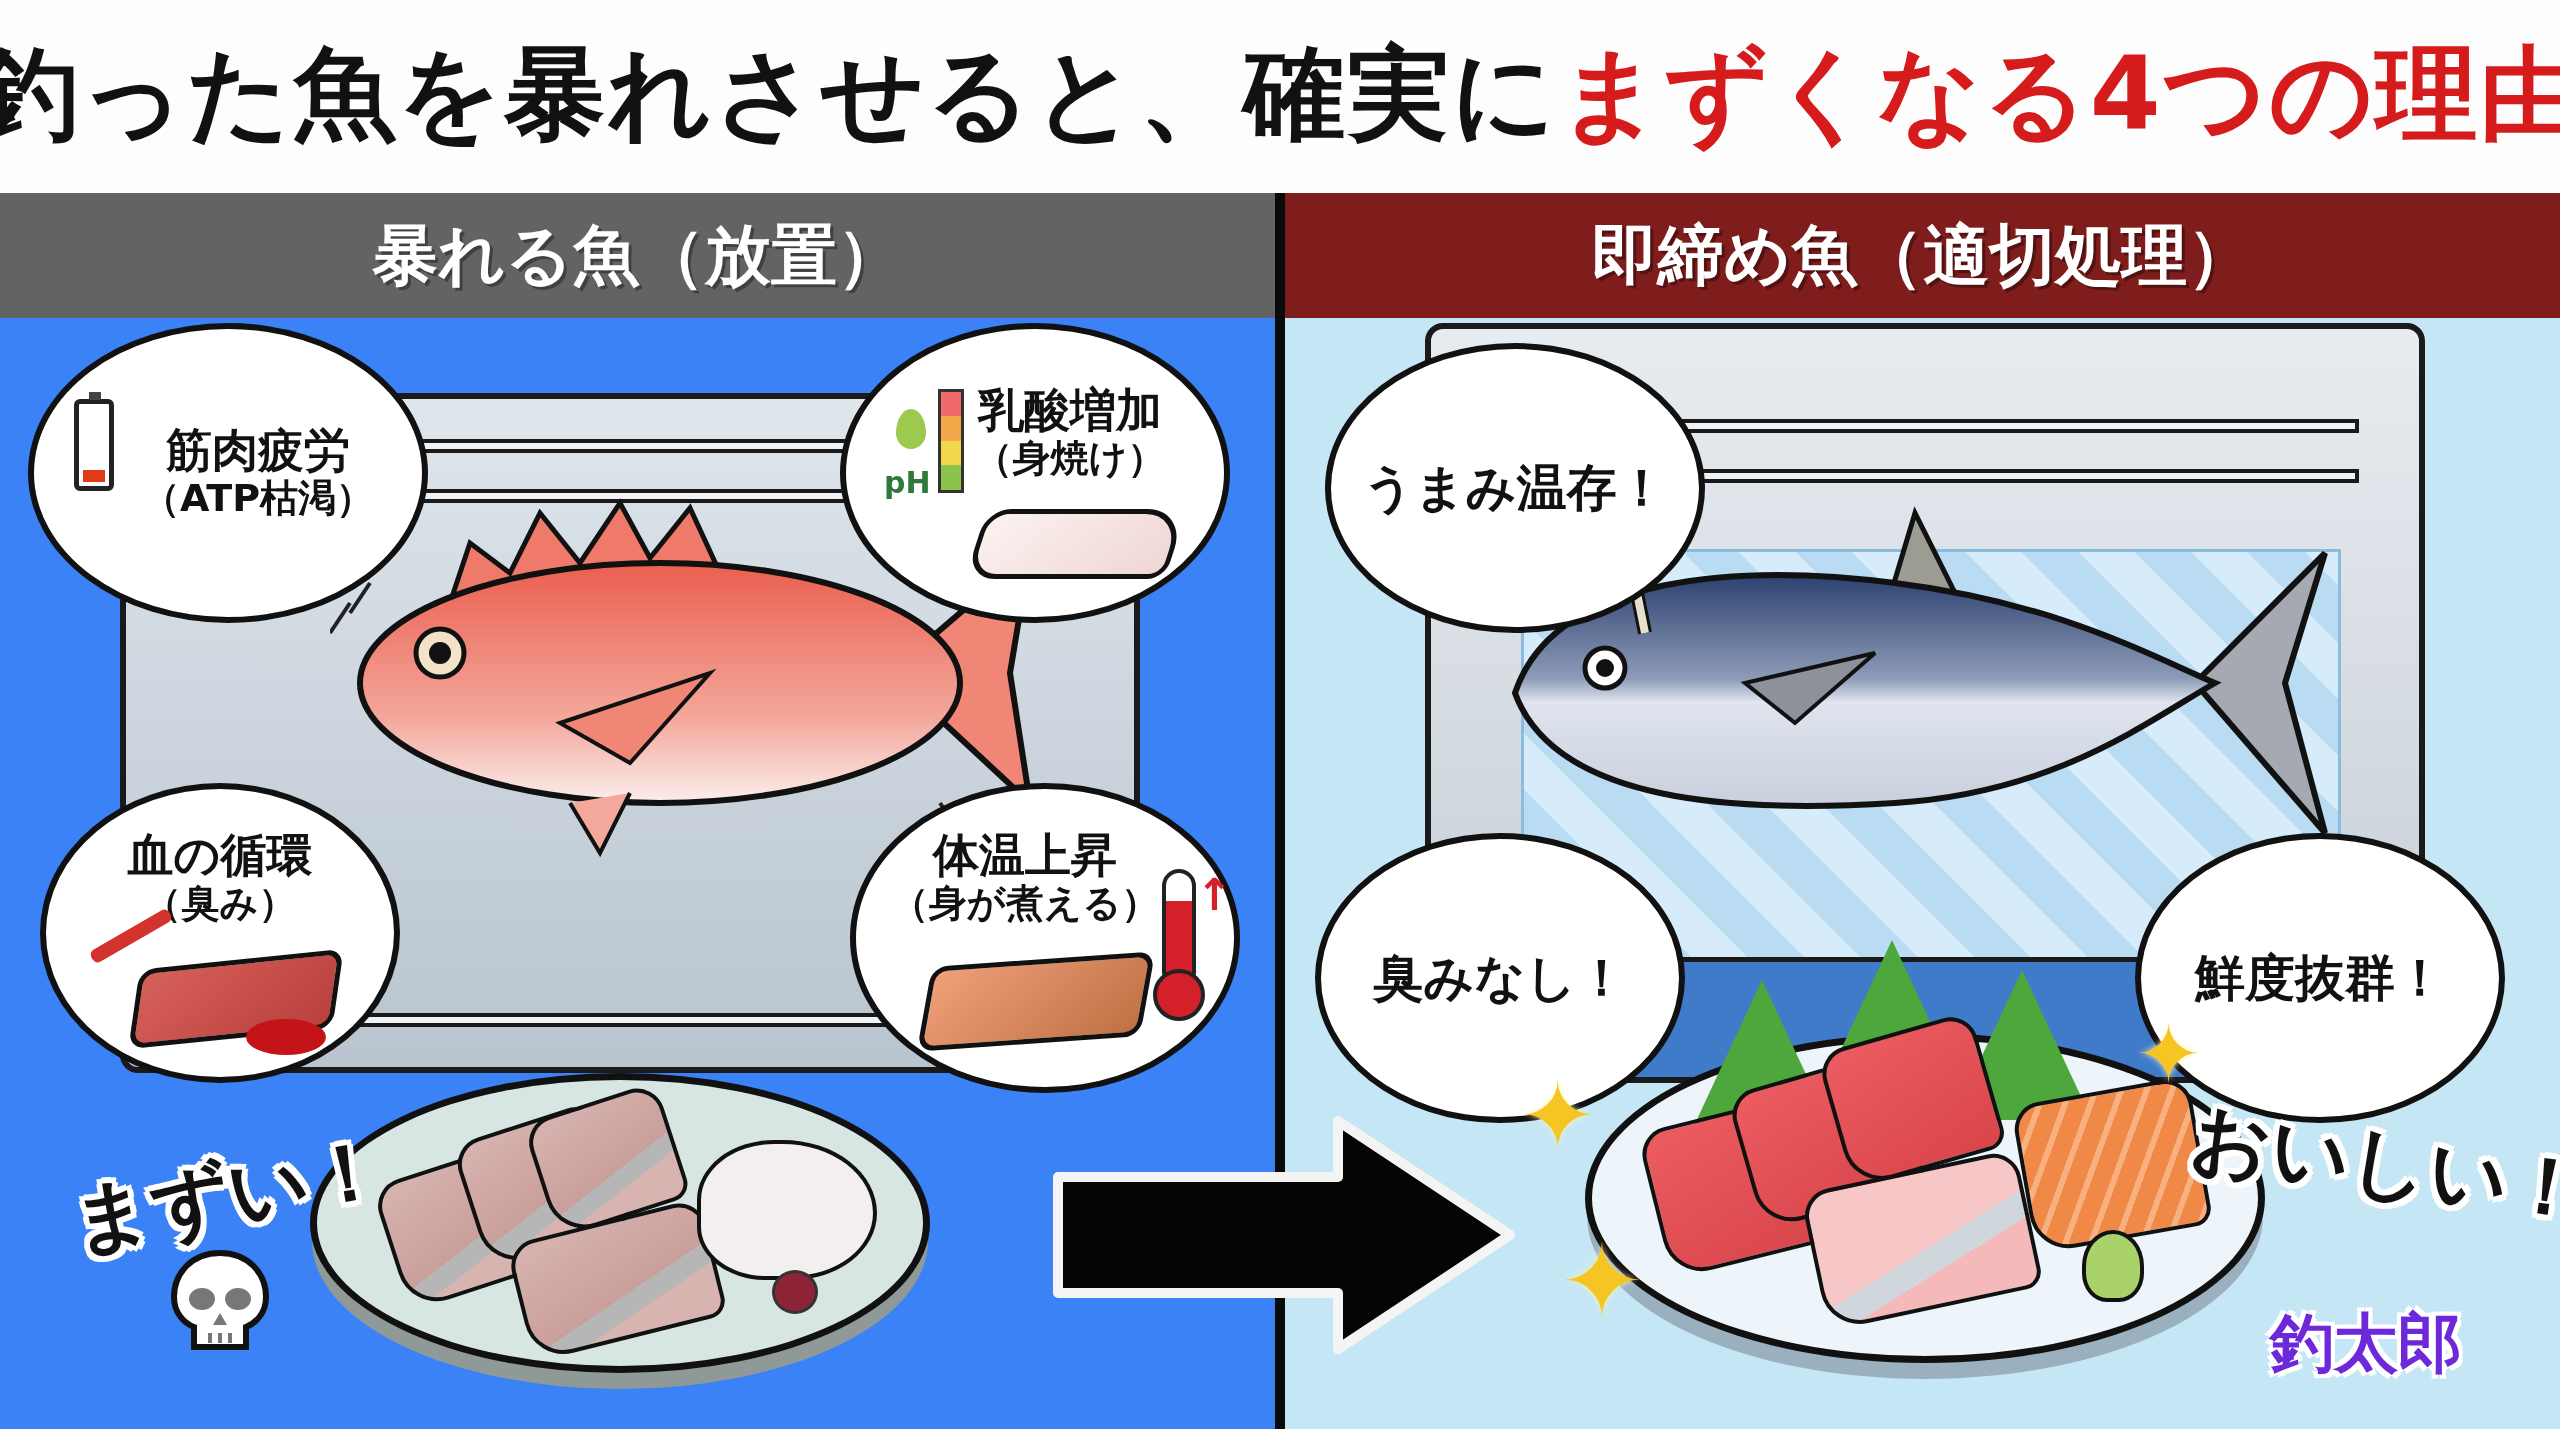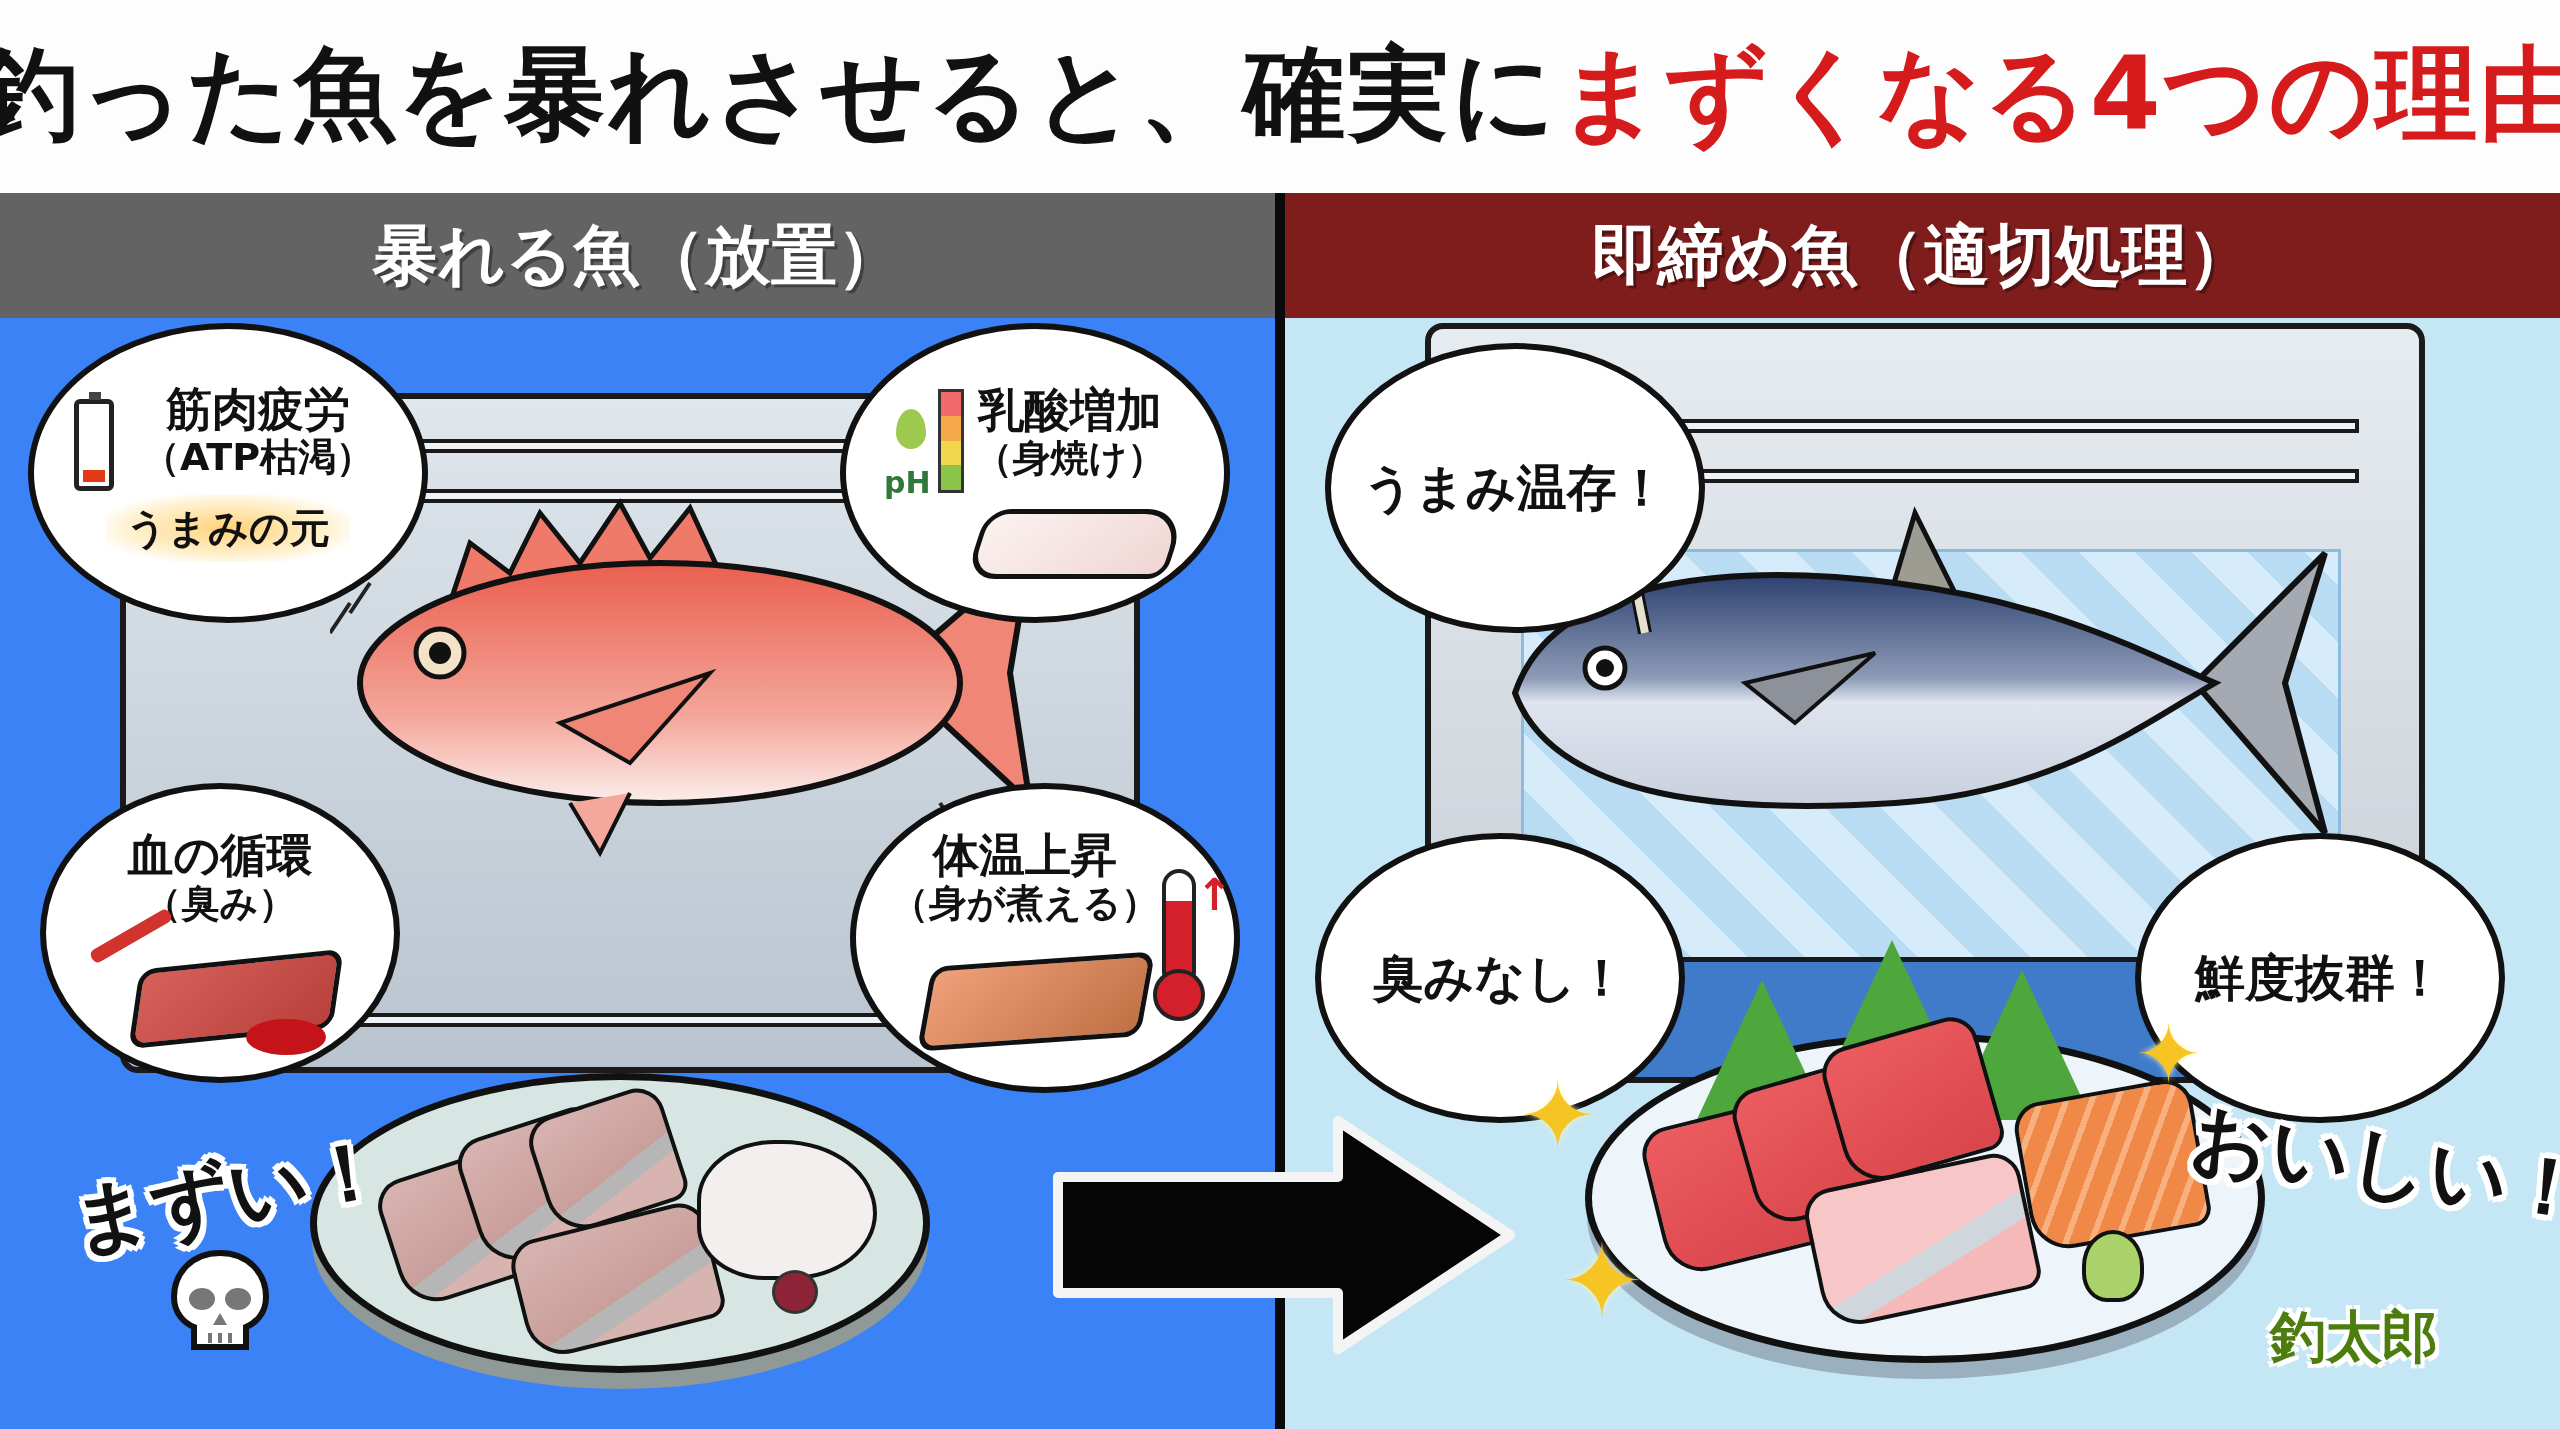--- a/index.html
+++ b/index.html
@@ -81,21 +81,21 @@
   .shiso { position: absolute; width: 0; height: 0; border-left: 70px solid transparent; border-right: 70px solid transparent; border-bottom: 150px solid #4ea73c; }
   .wasabi { position: absolute; width: 62px; height: 72px; background: #a9d36a; border: 4px solid #111; border-radius: 50% 50% 40% 40%; }
 
   .exclaim { position: absolute; font-size: 78px; font-weight: 900; color: #111;
     text-shadow: -5px -5px 0 #fff, 5px -5px 0 #fff, -5px 5px 0 #fff, 5px 5px 0 #fff, 0 6px 0 #fff, 6px 0 0 #fff, 0 -6px 0 #fff, -6px 0 0 #fff; white-space: nowrap; }
   .skull { position: absolute; width: 104px; height: 110px; }
   .sparkle { position: absolute; color: #f6c523; text-shadow: 0 0 6px #fff5b0; font-weight: 900; }
 
   .big-arrow { position: absolute; left: 1048px; top: 1115px; width: 470px; height: 240px; }
   .signature { position: absolute; left: 2270px; top: 1300px; font-family: "DejaVu Serif", "Liberation Serif", serif;
-    font-size: 56px; font-weight: 900; color: #4d7c0f; white-space: nowrap;
+    font-size: 64px; font-weight: 900; color: #6d28d9; white-space: nowrap;
     text-shadow: -4px -4px 0 #fff, 4px -4px 0 #fff, -4px 4px 0 #fff, 4px 4px 0 #fff; }
 </style>
 </head>
 <body>
 
 <div class="title-bar">
   <h1 class="title">
     <span>釣った魚を暴れさせると、確実に</span><span class="red">まずくなる4つの理由</span>
   </h1>
 </div>
@@ -126,21 +126,20 @@
       <path d="M230 240 L380 190 L300 280 Z" fill="#f08676" stroke="#111" stroke-width="4"></path>
       <path d="M240 320 L270 370 L300 310" fill="#f4a89c" stroke="#111" stroke-width="4"></path>
       <path d="M20 120 l-20 30 M40 100 l-20 30 M600 80 l20 -30 M610 320 l20 30" stroke="#222" stroke-width="4"></path>
     </svg>
   </div>
 
   <div class="bubble" style="left:28px; top:130px; width:400px; height:300px;">
     <div class="icon-battery" style="left:40px; top:70px;"></div>
     <div class="main" style="margin-left:60px;">筋肉疲労</div>
     <div class="sub" style="margin-left:60px;">（ATP枯渇）</div>
-    <div class="highlight">うまみの元</div>
   </div>
 
   <div class="bubble" style="left:840px; top:130px; width:390px; height:300px;">
     <div class="ph-drop" style="left:50px; top:80px;"></div>
     <div class="ph-label" style="left:38px; top:136px;">pH</div>
     <div class="ph-scale" style="left:92px; top:60px;"></div>
     <div class="main" style="margin-left:70px; margin-top:-80px;">乳酸増加</div>
     <div class="sub" style="margin-left:70px;">（身焼け）</div>
     <div class="fillet raw-white" style="left:130px; top:180px; width:200px; height:70px;"></div>
   </div>

